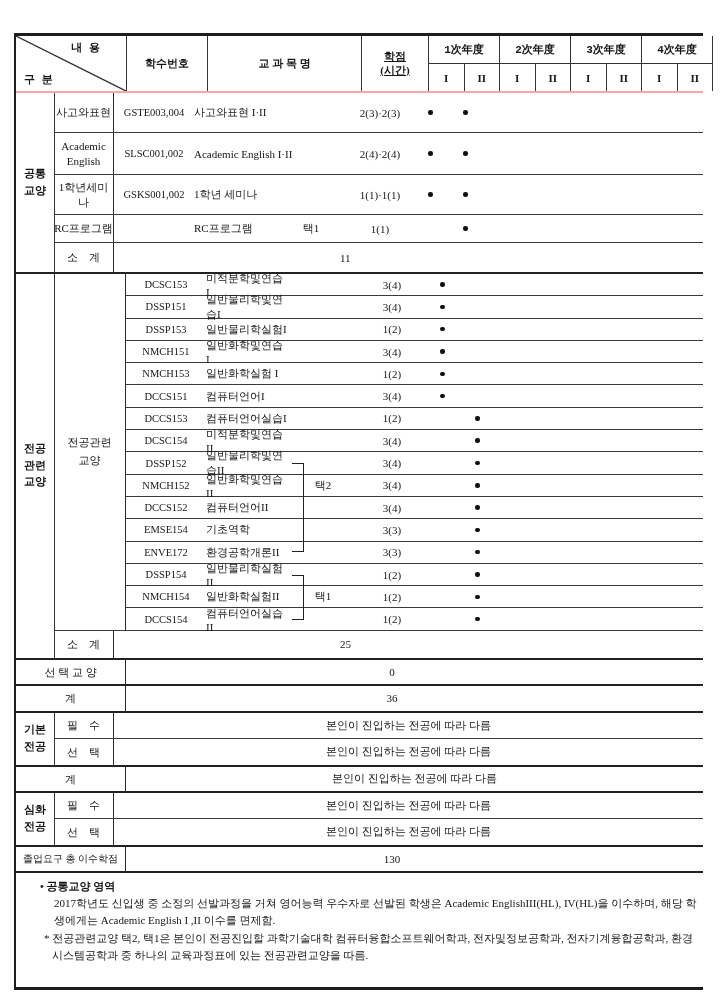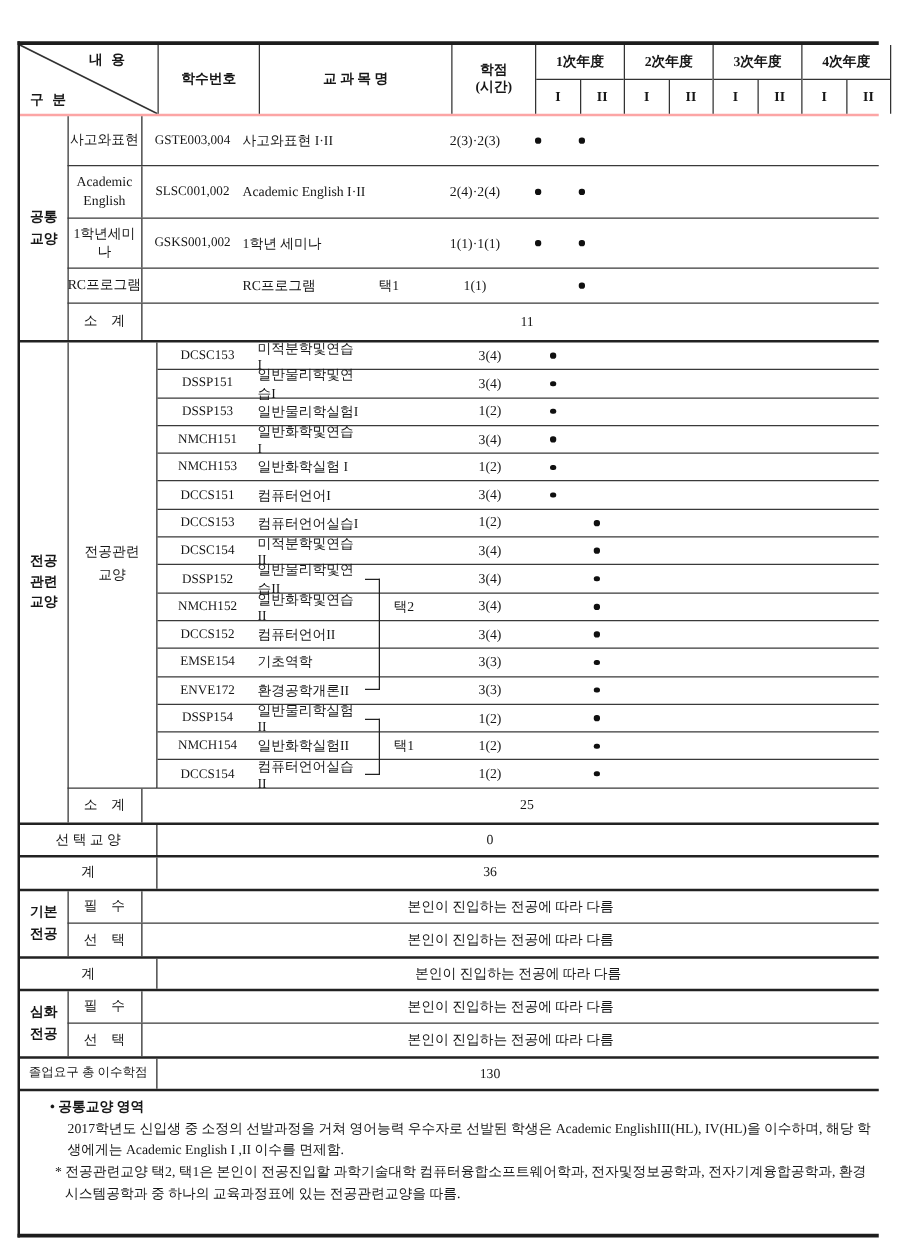--- a/index.html
+++ b/index.html
@@ -6,45 +6,45 @@
   body{width:720px;height:1000px;font-family:"Liberation Serif","DejaVu Serif",serif;color:#161616;}
   .tbl{position:relative;margin:33px 17px 0 14px;width:689px;border-top:3px solid #1d1d1d;border-left:2px solid #1d1d1d;border-bottom:3px solid #1d1d1d;box-sizing:border-box;font-size:11px;}
   .pre{white-space:pre-wrap;}
   
   .thead{display:flex;height:55px;border-bottom:2px solid #fca5a5;font-weight:bold;}
   .corner{position:relative;width:110px;border-right:1px solid #333;flex:none;}
   .corner svg{position:absolute;left:0;top:0;}
   .corner .ctop{position:absolute;top:4px;right:24px;letter-spacing:2px;}
   .corner .cbot{position:absolute;bottom:4px;left:8px;letter-spacing:2px;}
   .hcell{display:flex;align-items:center;justify-content:center;border-right:1px solid #333;flex:none;text-align:center;line-height:1.25;}
-  .w80{width:80px;}.w153{width:153px;}.w66{width:66px;}
+  .w80{width:80px;}.w153{width:153px;}.w66{width:66px;text-decoration:underline;}
   .years{display:flex;flex:none;}
   .year{width:70px;flex:none;display:flex;flex-direction:column;border-right:1px solid #333;}
-  .ylabel{height:27px;border-bottom:1px solid #333;display:flex;align-items:center;justify-content:center;}
+  .ylabel{height:27px;border-bottom:1px solid #333;display:flex;align-items:center;justify-content:center;font-family:Liberation Mono, monospace;}
   .ysems{display:flex;height:27px;}
   .ysems span{width:35px;display:flex;align-items:center;justify-content:center;}
   .ysems span:first-child{border-right:1px solid #333;}
   
   .sect{position:relative;}
-  .gubun{position:absolute;left:0;top:0;bottom:0;width:38px;border-right:1px solid #333;display:flex;align-items:center;justify-content:center;text-align:center;line-height:1.5;font-weight:bold;}
+  .gubun{position:absolute;left:0;top:0;bottom:0;width:38px;border-right:1px solid #333;display:flex;align-items:center;justify-content:center;text-align:center;line-height:1.5;font-weight:bold;font-family:Liberation Mono, monospace;}
   .rows{margin-left:38px;position:relative;}
   .rows2{margin-left:110px;position:relative;}
   .crow{display:flex;box-sizing:border-box;border-bottom:1px solid #3a3a3a;align-items:stretch;}
   .c{display:flex;align-items:center;flex:none;box-sizing:border-box;}
   .lbl72{width:60px;justify-content:center;text-align:center;border-right:1.5px solid #2a2a2a;line-height:1.3;}
   .lbl110{width:110px;justify-content:center;text-align:left;border-right:1.5px solid #2a2a2a;line-height:1.3;}
   .code{width:80px;justify-content:center;font-size:10.5px;}
   .name{width:81px;justify-content:flex-start;}
   .selc{width:72px;justify-content:center;}
   .cr{width:66px;justify-content:center;}
   .sems{width:280px;display:flex;}
   .semc{width:35px;display:flex;align-items:center;justify-content:center;}
   .dot{width:4.5px;height:4.5px;border-radius:50%;background:#101010;}
   .fill{flex:1;display:flex;align-items:center;justify-content:center;position:relative;}
-  .subval{position:absolute;left:247px;width:66px;text-align:right;}
+  .subval{position:absolute;left:226px;width:66px;text-align:left;}
   .subval110{position:absolute;left:233px;width:66px;text-align:center;}
   .h40{height:40px;}.h42{height:42px;}.h28{height:28px;}.h29{height:29px;}.h26{height:26px;}.h27{height:27px;}
   .mrow{height:22.3px;}
   .thick{border-bottom:2.5px solid #222;}
   .naeyong-tall{position:absolute;left:38px;top:0;width:72px;height:356.8px;border-right:1.5px solid #2a2a2a;border-bottom:1px solid #3a3a3a;display:flex;align-items:center;justify-content:center;text-align:center;line-height:1.6;box-sizing:border-box;}
   .bracket{position:absolute;width:12px;border-top:1.2px solid #222;border-right:1.2px solid #222;border-bottom:1.2px solid #222;box-sizing:border-box;}
   
   .remarks{display:flex;}
   .remarks .content{flex:1;padding:5px 6px 4px 8px;line-height:1.55;font-size:11px;margin-left:16px;}
   .rem-head{font-weight:bold;}

